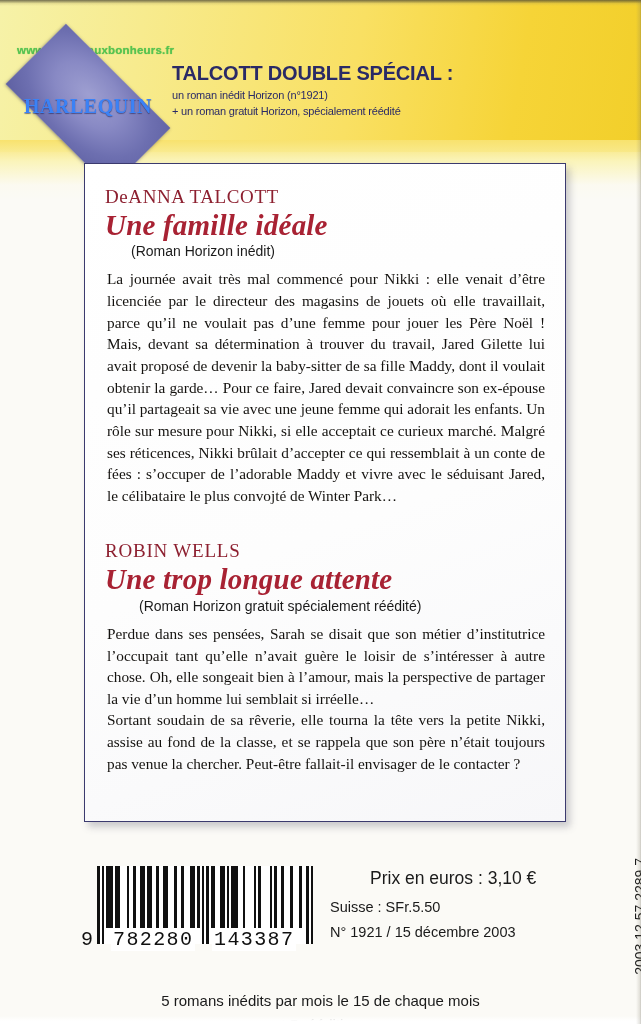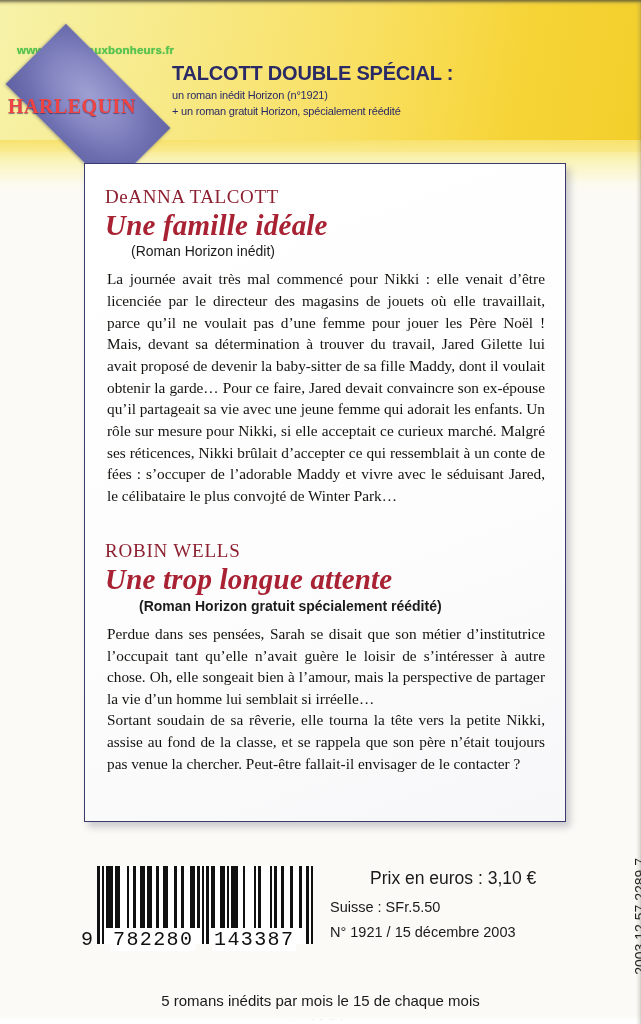--- a/index.html
+++ b/index.html
@@ -77,25 +77,26 @@
     margin-left: -52px; margin-top: -52px;
     transform: rotate(45deg) scaleX(1.42) scaleY(0.82);
     background: radial-gradient(ellipse at 45% 40%, #9e9fd1 0%, #8889c4 35%, #6d6fb0 65%, #5a5c9e 100%);
     box-shadow: 0 1px 3px rgba(40,40,80,.45);
   }
   .logo-text {
     position: absolute;
     left: 0; top: 50%;
     width: 160px;
     margin-top: -11px;
+    text-align: center;
     font-family: "Liberation Serif", serif;
     font-weight: bold;
     font-size: 20px;
     letter-spacing: 0.5px;
-    color: #ef4444;
+    color: #3b82f6;
     text-shadow: 0 1px 1px rgba(40,40,90,.6);
   }
 
   
   .headline {
     position: absolute;
     left: 172px;
     top: 62px;
     width: 460px;
     font-family: "Liberation Sans", sans-serif;
@@ -159,21 +160,21 @@
     color: #14120f;
     text-align: justify;
     margin: 9px 2px 0 4px;
     -webkit-hyphens: none;
     hyphens: none;
   }
   .blurb p { margin: 0; }
   .sec2 { margin-top: 34px; }
   .sec2 .author { font-size: 19px; letter-spacing: .8px; }
   .sec2 .booktitle { font-size: 29px; }
-  .sec2 .subtitle { margin-left: 36px; font-weight: bold; }
+  .sec2 .subtitle { margin-left: 36px; }
 
   
   .barcode-wrap {
     position: absolute;
     left: 97px;
     top: 866px;
     width: 216px;
     height: 102px;
   }
   .bars {

